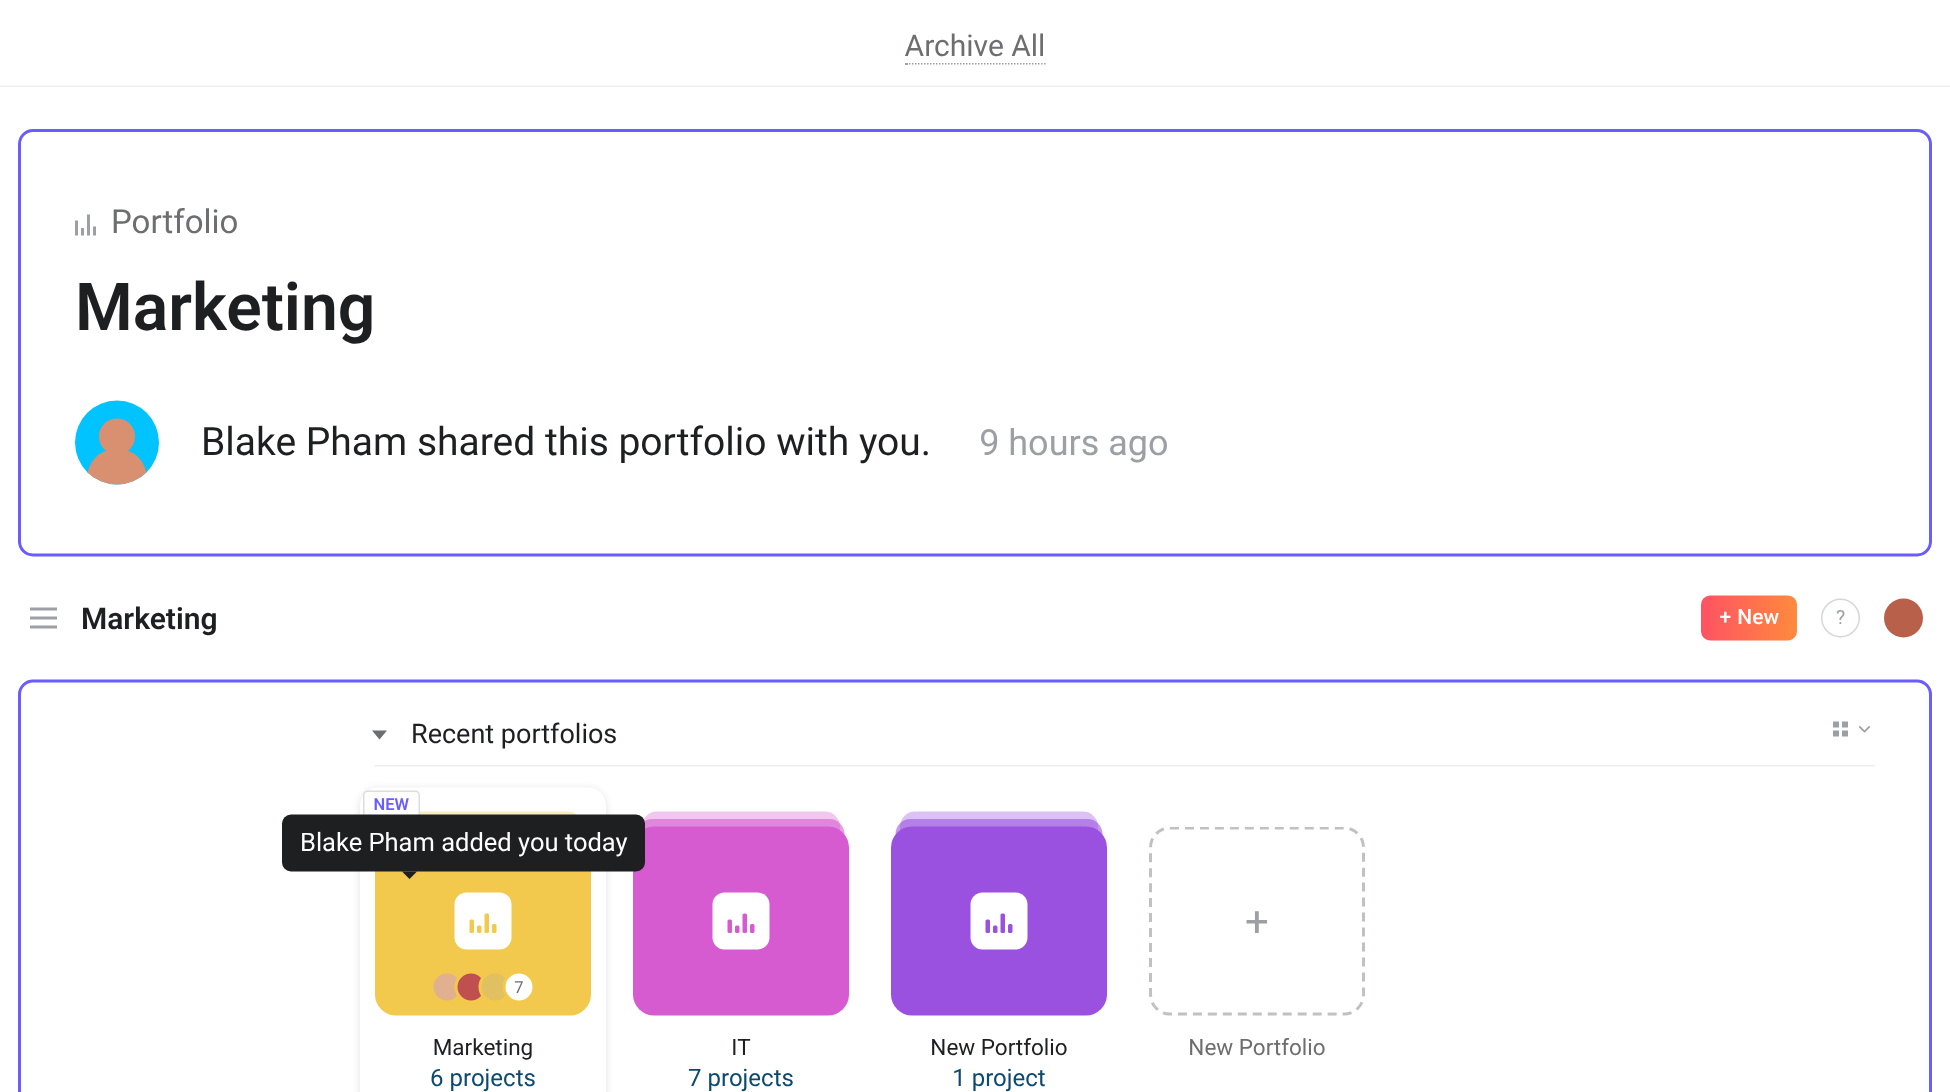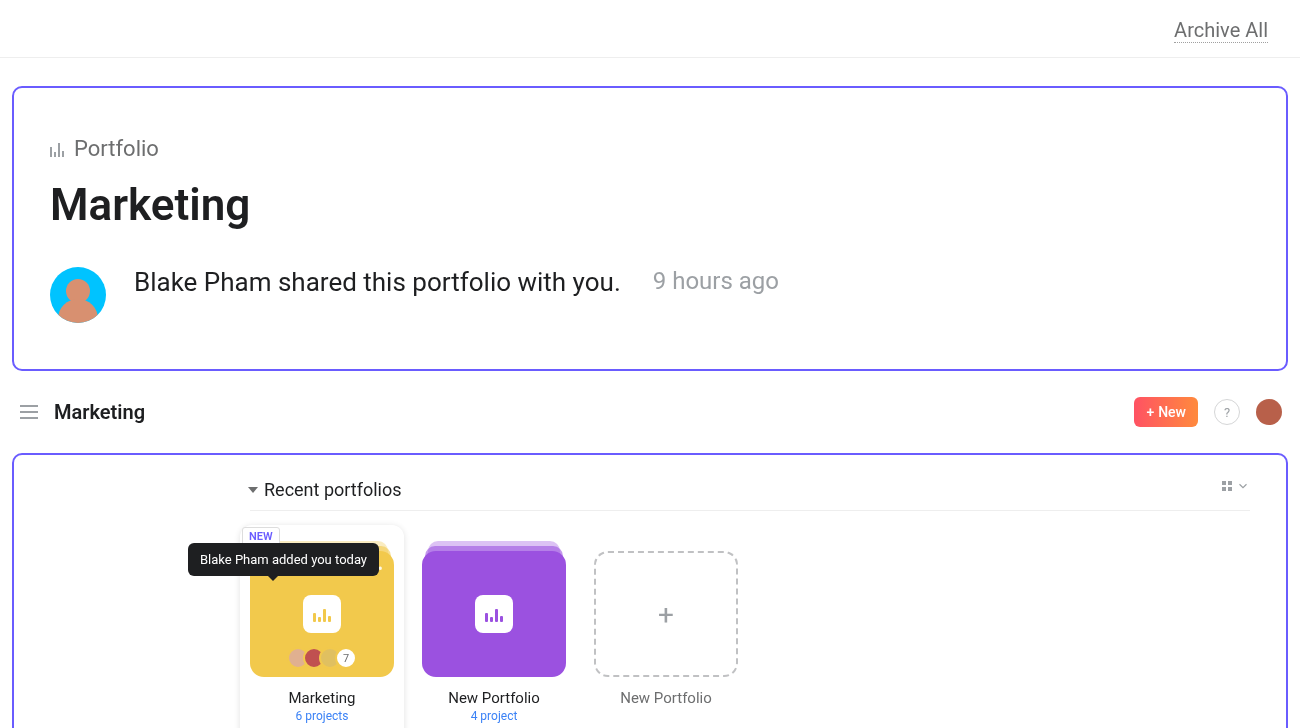--- a/index.html
+++ b/index.html
@@ -1,75 +1,75 @@
 <!DOCTYPE html>
 <html><head>
 <meta charset="utf-8">
 <style>
 * { box-sizing: border-box; margin: 0; padding: 0; }
 body { font-family: -apple-system, BlinkMacSystemFont, "Segoe UI", Roboto, Helvetica, Arial, sans-serif; background: #fff; color: #1e1f21; width: 1300px; height: 728px; overflow: hidden; }
 
 
-.topbar { display: flex; justify-content: flex-end; align-items: center; padding: 18px 32px 14px; border-bottom: 1px solid #eee; }
+.topbar { display: flex; justify-content: center; align-items: center; padding: 18px 32px 14px; border-bottom: 1px solid #eee; }
 .archive-all { color: #6d6e6f; font-size: 20px; border-bottom: 1px dotted #a0a0a0; cursor: pointer; }
 .email-notif { color: #6d6e6f; font-size: 20px; border-bottom: 1px dotted #a0a0a0; cursor: pointer; display: inline-flex; align-items: center; gap: 6px; }
 
 
 .notif-card { margin: 28px 12px 18px; border: 2px solid #6a5cff; border-radius: 10px; padding: 48px 36px 46px; }
 .notif-breadcrumb { display: flex; align-items: center; gap: 10px; color: #6d6e6f; font-size: 22px; }
 .notif-title { font-size: 44px; font-weight: 600; margin-top: 18px; color: #1e1f21; }
-.notif-row { display: flex; align-items: flex-start; gap: 28px; margin-top: 36px; }
+.notif-row { display: flex; align-items: center; gap: 28px; margin-top: 36px; }
 .avatar-lg { width: 56px; height: 56px; border-radius: 50%; background: #00c3ff; position: relative; overflow: hidden; flex-shrink: 0; }
 .avatar-lg::after { content:""; position:absolute; left:50%; top:58%; transform:translateX(-50%); width:40px; height:40px; background:#d89070; border-radius:50% 50% 10px 10px; }
 .avatar-lg::before { content:""; position:absolute; left:50%; top:22%; transform:translateX(-50%); width:24px; height:24px; background:#d89070; border-radius:50%; }
 .notif-msg { font-size: 26px; color: #1e1f21; }
 .notif-time { font-size: 24px; color: #9ca0a4; margin-left: 4px; }
 
 
 .sec-header { display: flex; align-items: center; gap: 16px; padding: 8px 18px 8px 20px; }
 .hamburger { width: 18px; height: 14px; cursor: pointer; display: flex; flex-direction: column; justify-content: space-between; }
 .hamburger span { height: 2px; background: #9ca0a4; display: block; }
 .sec-title { font-size: 20px; font-weight: 600; color: #1e1f21; }
 .spacer { flex: 1; }
 .searchbox { display: flex; align-items: center; gap: 8px; background: #f1f2f3; border-radius: 6px; padding: 7px 12px; width: 180px; color: #9ca0a4; font-size: 14px; cursor: text; }
 .new-btn { background: linear-gradient(90deg, #ff5263, #ff8a3d); color: #fff; border-radius: 6px; padding: 7px 12px; font-size: 14px; font-weight: 500; display: flex; align-items: center; gap: 4px; cursor: pointer; }
 .help-btn { width: 26px; height: 26px; border-radius: 50%; border: 1px solid #d5d6d7; color: #9ca0a4; display: flex; align-items: center; justify-content: center; font-size: 13px; cursor: pointer; }
 .avatar-sm { width: 26px; height: 26px; border-radius: 50%; background: #b8604a; cursor: pointer; }
 
 
 .grid-card { margin: 18px 12px 0; border: 2px solid #6a5cff; border-radius: 10px; padding: 24px 36px 0; position: relative; height: 296px; overflow: hidden; }
 .grid-inner { margin-left: 200px; position: relative; }
-.section-head { display: flex; align-items: center; gap: 8px; color: #1e1f21; font-size: 18px; }
+.section-head { display: flex; align-items: center; gap: 18px; color: #1e1f21; font-size: 18px; }
 .section-head .tri { width: 0; height: 0; border-top: 5px solid transparent; border-bottom: 5px solid transparent; border-left: 6px solid #6d6e6f; transform: rotate(90deg); }
 .view-toggle { position: absolute; right: 0; top: 0; color: #9ca0a4; font-size: 16px; display: flex; align-items: center; gap: 4px; cursor: pointer; }
 .view-toggle .grid-ico { display:inline-grid; grid-template-columns: 4px 4px; grid-template-rows: 4px 4px; gap:2px; }
 .view-toggle .grid-ico span{ background:#9ca0a4; }
 .hr { border: none; border-top: 1px solid #eee; margin: 10px 0 18px; }
 
-.tooltip { position: absolute; top: -8px; left: -62px; background: #1e1f21; color: #fff; font-size: 13px; padding: 9px 12px; border-radius: 6px; white-space: nowrap; z-index: 5; }
+.tooltip { position: absolute; top: -8px; left: -62px; background: #1e1f21; color: #fff; font-size: 17px; padding: 9px 12px; border-radius: 6px; white-space: nowrap; z-index: 5; }
 .tooltip::after { content:""; position:absolute; bottom:-5px; left:80px; width:0;height:0; border-left:5px solid transparent; border-right:5px solid transparent; border-top:5px solid #1e1f21; }
 
 .tiles { display: flex; gap: 28px; position: relative; }
 .tile-wrap { width: 144px; text-align: center; position: relative; }
 .tile-card { position: relative; }
 .stack1, .stack2 { position: absolute; left: 6px; right: 6px; height: 14px; border-radius: 10px 10px 0 0; }
 .stack1 { top: -10px; opacity: .35; }
 .stack2 { top: -5px; left:3px; right:3px; opacity: .6; }
 .tile { width: 144px; height: 126px; border-radius: 14px; display: flex; align-items: center; justify-content: center; position: relative; cursor: pointer; }
 .tile.yellow { background: #f2c94c; }
 .tile.magenta { background: #d65bd1; }
 .tile.purple { background: #9b51e0; }
 .tile .ico-box { width: 38px; height: 38px; background: #fff; border-radius: 8px; display:flex; align-items:center; justify-content:center; }
 .tile .bars { display:flex; align-items:flex-end; gap:2px; height:16px; }
 .tile .bars span { width:3px; background: currentColor; border-radius:1px; display:block; }
 .yellow .bars { color:#f2c94c; } .magenta .bars { color:#d65bd1; } .purple .bars { color:#9b51e0; }
 .dashed { border: 2px dashed #c0c1c3; background: #fff; }
 .dashed .plus { font-size: 28px; color: #9ca0a4; }
 .tile-title { font-size: 15px; color: #1e1f21; margin-top: 12px; }
-.tile-sub { font-size: 12px; color: #3b82f6; margin-top: 2px; }
+.tile-sub { font-size: 16px; color: #0c4a6e; margin-top: 2px; }
 
 .active-outline { position: absolute; top: -26px; left: -10px; right: -10px; bottom: -48px; border-radius: 12px; box-shadow: 0 1px 6px rgba(0,0,0,0.12); background:#fff; z-index:-1; }
 .new-badge { position:absolute; top:-24px; left:-8px; background:#fff; border:1px solid #ddd; color:#6a5cff; font-size:11px; font-weight:600; padding:2px 6px; border-radius:3px; z-index:2; }
 .fav-ico { position:absolute; top:6px; left:8px; color:rgba(255,255,255,.8); font-size:14px; }
 .more-ico { position:absolute; top:8px; right:10px; color:rgba(255,255,255,.85); font-size:16px; letter-spacing:1px; cursor:pointer; }
 
 .members { position:absolute; bottom:8px; left:50%; transform:translateX(-50%); display:flex; }
 .members .m { width:22px; height:22px; border-radius:50%; border:2px solid #f2c94c; margin-left:-6px; background:#bbb; }
 .members .m:first-child{ margin-left:0; }
 .members .cnt { width:22px; height:22px; border-radius:50%; border:2px solid #f2c94c; background:#fff; color:#6d6e6f; font-size:11px; display:flex;align-items:center;justify-content:center; margin-left:-6px; }
@@ -165,38 +165,56 @@
               <div class="m" style="background:#c05050"></div>
               <div class="m" style="background:#e0c060"></div>
               <div class="cnt">7</div>
             </div>
           </div>
         </div>
         <div class="tile-title">Marketing</div>
         <div class="tile-sub">6 projects</div>
       </div>
 
+      <div class="tile-wrap" style="margin-top:22px">
+        <div class="tile-card">
+          <div class="stack1" style="background:#d65bd1"></div>
+          <div class="stack2" style="background:#d65bd1"></div>
+          <div class="tile magenta">
+            <div class="ico-box">
+              <span class="bars">
+                  <span style="height:9px"></span>
+                  <span style="height:5px"></span>
+                  <span style="height:13px"></span>
+                  <span style="height:6px"></span>
+                </span>
+            </div>
+          </div>
+        </div>
+        <div class="tile-title">IT</div>
+        <div class="tile-sub">7 projects</div>
+      </div>
 
       <div class="tile-wrap" style="margin-top:22px">
         <div class="tile-card">
           <div class="stack1" style="background:#9b51e0"></div>
           <div class="stack2" style="background:#9b51e0"></div>
           <div class="tile purple">
             <div class="ico-box">
               <span class="bars">
                   <span style="height:9px"></span>
                   <span style="height:5px"></span>
                   <span style="height:13px"></span>
                   <span style="height:6px"></span>
                 </span>
             </div>
           </div>
         </div>
         <div class="tile-title">New Portfolio</div>
-        <div class="tile-sub">4 project</div>
+        <div class="tile-sub">1 project</div>
       </div>
 
       <div class="tile-wrap" style="margin-top:22px">
         <div class="tile dashed">
           <span class="plus">+</span>
         </div>
         <div class="tile-title" style="color:#6d6e6f">New Portfolio</div>
       </div>
 
     </div>

